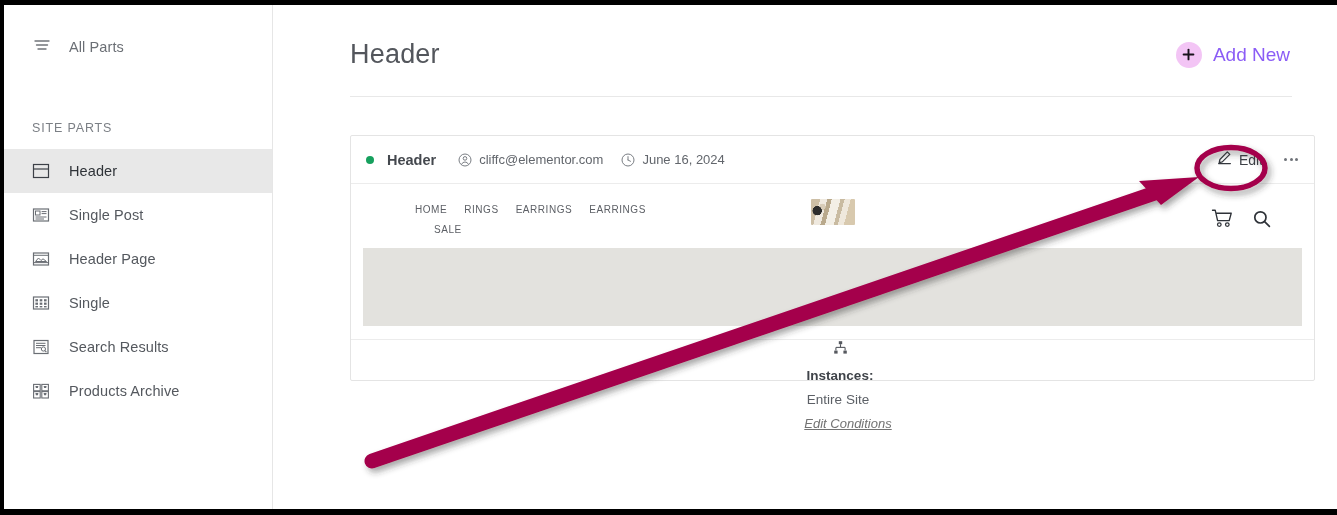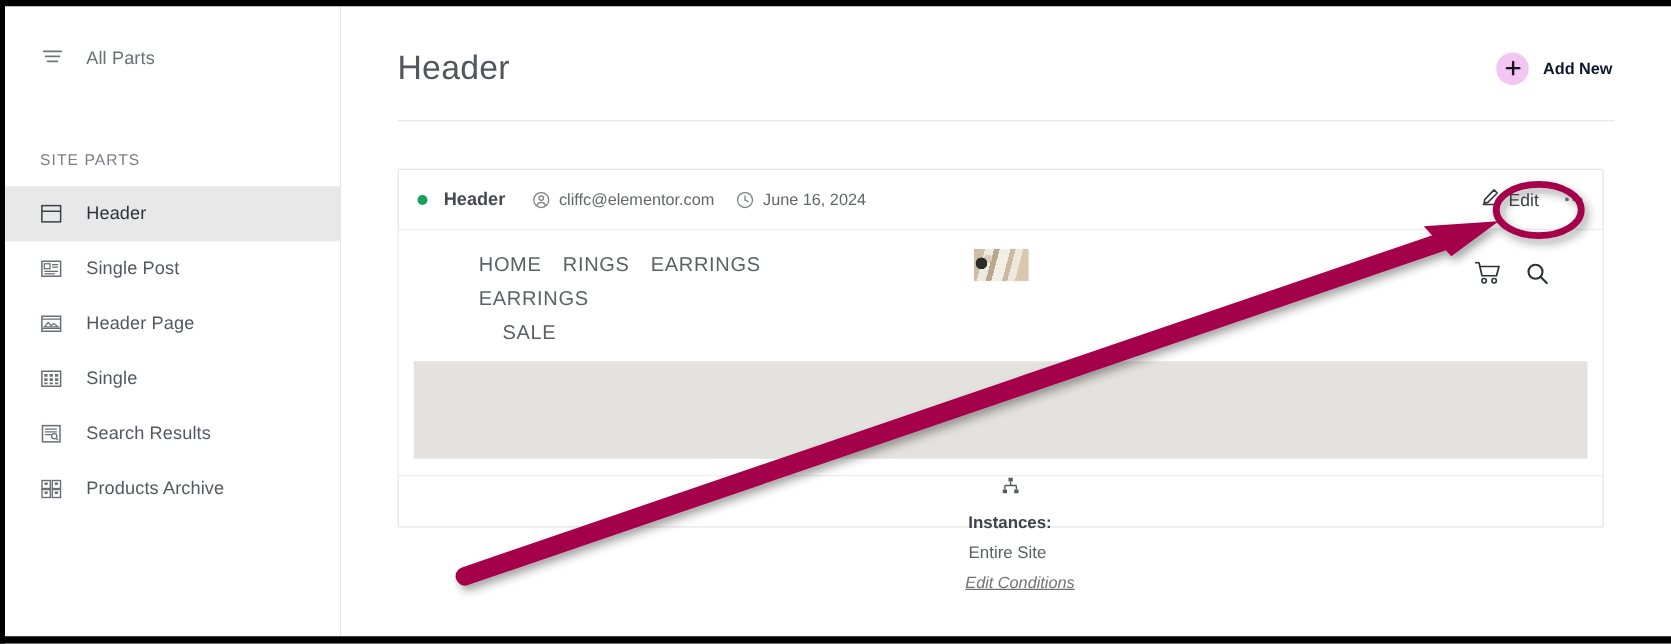--- a/index.html
+++ b/index.html
@@ -18,20 +18,21 @@
   #frame-top    { top: 0;  left: 0; width: 1337px; height: 5px; }
   #frame-bottom { top: 509px; left: 0; width: 1337px; height: 6px; }
   #frame-left   { top: 0;  left: 0; width: 4px; height: 515px; }
 
   #app {
     position: absolute;
     top: 5px; left: 4px;
     width: 1333px; height: 504px;
     display: flex;
     background: #ffffff;
+    gap: 32px;
   }
 
   
   #sidebar {
     width: 269px;
     height: 100%;
     background: #ffffff;
     border-right: 1px solid #e6e6e6;
     flex: 0 0 269px;
     position: relative;
@@ -96,21 +97,21 @@
     display: flex; align-items: center; gap: 11px;
     cursor: pointer;
     padding-right: 2px;
   }
   .add-new-circle {
     width: 26px; height: 26px; border-radius: 50%;
     background: #f3c5f5;
     display: flex; align-items: center; justify-content: center;
     flex: 0 0 26px;
   }
-  .add-new-label { font-size: 13px; color: #0f172a; font-weight: bold; }
+  .add-new-label { font-size: 19px; color: #8b5cf6; }
 
   
   #part-card {
     margin-top: 38px;
     border: 1px solid #e4e4e4;
     background: #ffffff;
     border-radius: 2px;
     width: 965px;
   }
   .card-top {
@@ -157,21 +158,21 @@
   }
   .preview-nav {
     display: flex; align-items: flex-start;
     padding: 18px 0 6px 0;
     position: relative;
     min-height: 56px;
   }
   .menu-block { width: 330px; padding-left: 52px; }
   .menu-row { display: flex; gap: 0; flex-wrap: wrap; }
   .menu-link {
-    font-size: 16px; color: #5d6066; letter-spacing: .55px;
+    font-size: 10px; color: #5d6066; letter-spacing: .55px;
     padding: 2px 17px 7px 0;
     cursor: pointer; white-space: nowrap;
   }
   .menu-link.second-row { padding-left: 19px; }
   .logo-wrap {
     position: absolute; left: 50%; transform: translateX(-50%);
     top: 14px;
     width: 44px; height: 28px;
     display: flex; align-items: center; justify-content: center;
   }

